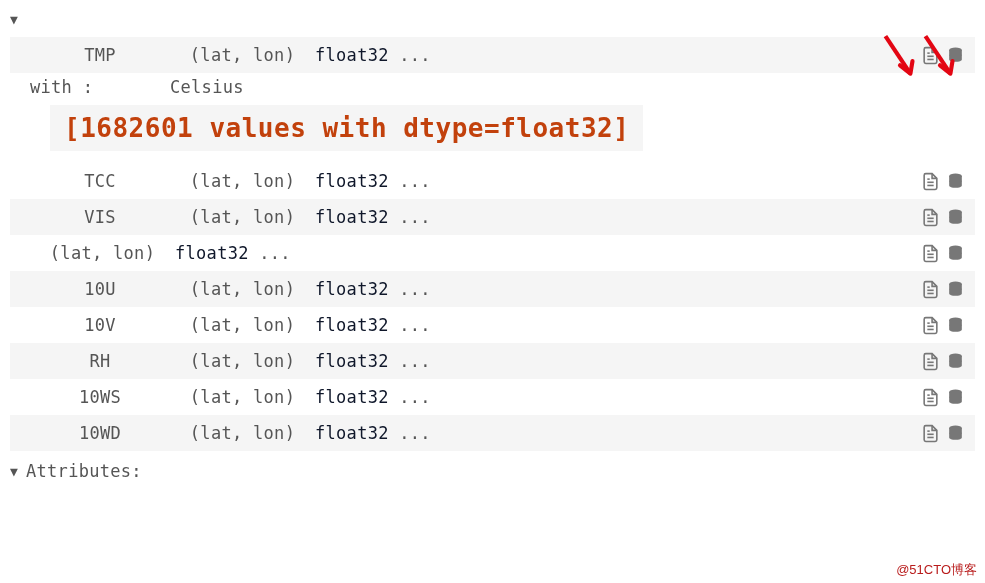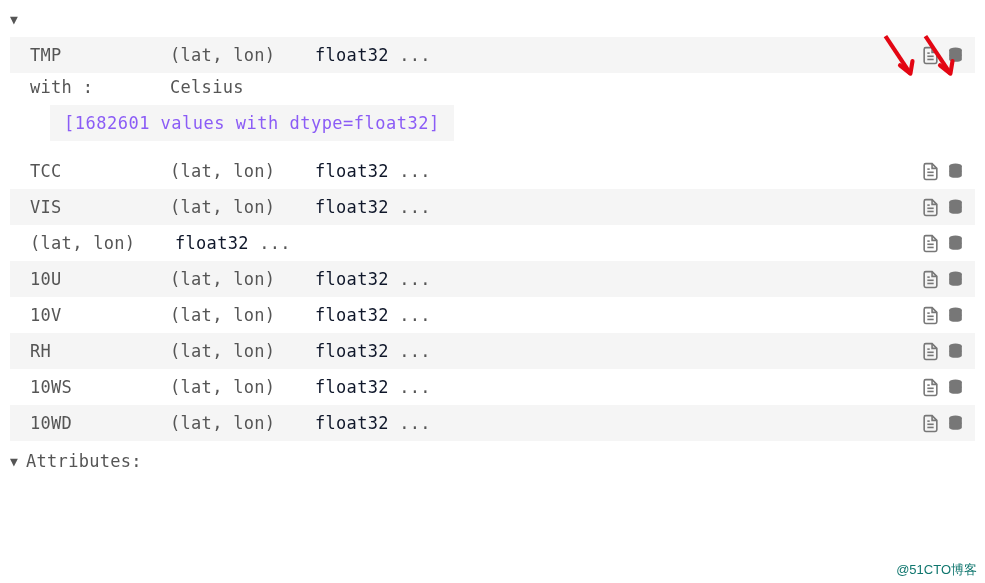--- a/index.html
+++ b/index.html
@@ -26,20 +26,21 @@
     color: #555;
     display: inline-block;
     width: 14px;
   }
   .var-row {
     display: flex;
     align-items: center;
     padding: 6px 10px 6px 20px;
     min-height: 24px;
     white-space: pre;
+    text-align: center;
   }
   .var-row.shade {
     background: #f5f5f5;
   }
   .var-name { width: 140px; }
   .var-dims { width: 145px; }
   .var-dtype { color: #0f172a; flex: 0 0 auto; }
   .var-dots { }
   .spacer { flex: 1; }
   .icons { display: flex; gap: 6px; }
@@ -53,35 +54,36 @@
   svg { width: 19px; height: 19px; display: block; }
 
   .expanded-block { padding: 2px 10px 8px 20px; }
   .attr-line { padding: 2px 0 8px 0; }
   .attr-key { display:inline-block; width: 140px; }
   .repr-box {
     display: inline-block;
     background: #f5f5f5;
     padding: 8px 14px;
     margin: 0 0 4px 20px;
-    font-size: 17px;
-    color: #8b5cf6;
+    font-size: 26px;
+    color: #c2410c;
     letter-spacing: 0.5px;
+    font-weight: bold;
   }
   .arrow {
     position: absolute;
     color: #e30613;
   }
   .arrow svg { width: 42px; height: 52px; }
   .watermark {
     position: fixed;
     right: 8px;
     bottom: 4px;
     font-size: 13px;
-    color: #0f766e;
+    color: #b91c1c;
     font-family: sans-serif;
     letter-spacing: 0;
   }
 </style>
 </head>
 <body>
 
 <div class="arrow" style="top:32px; right:64px;">
   <svg viewBox="0 0 40 50">
       <path d="M6 4 L30 40" stroke="#e30613" stroke-width="4" fill="none"></path>

